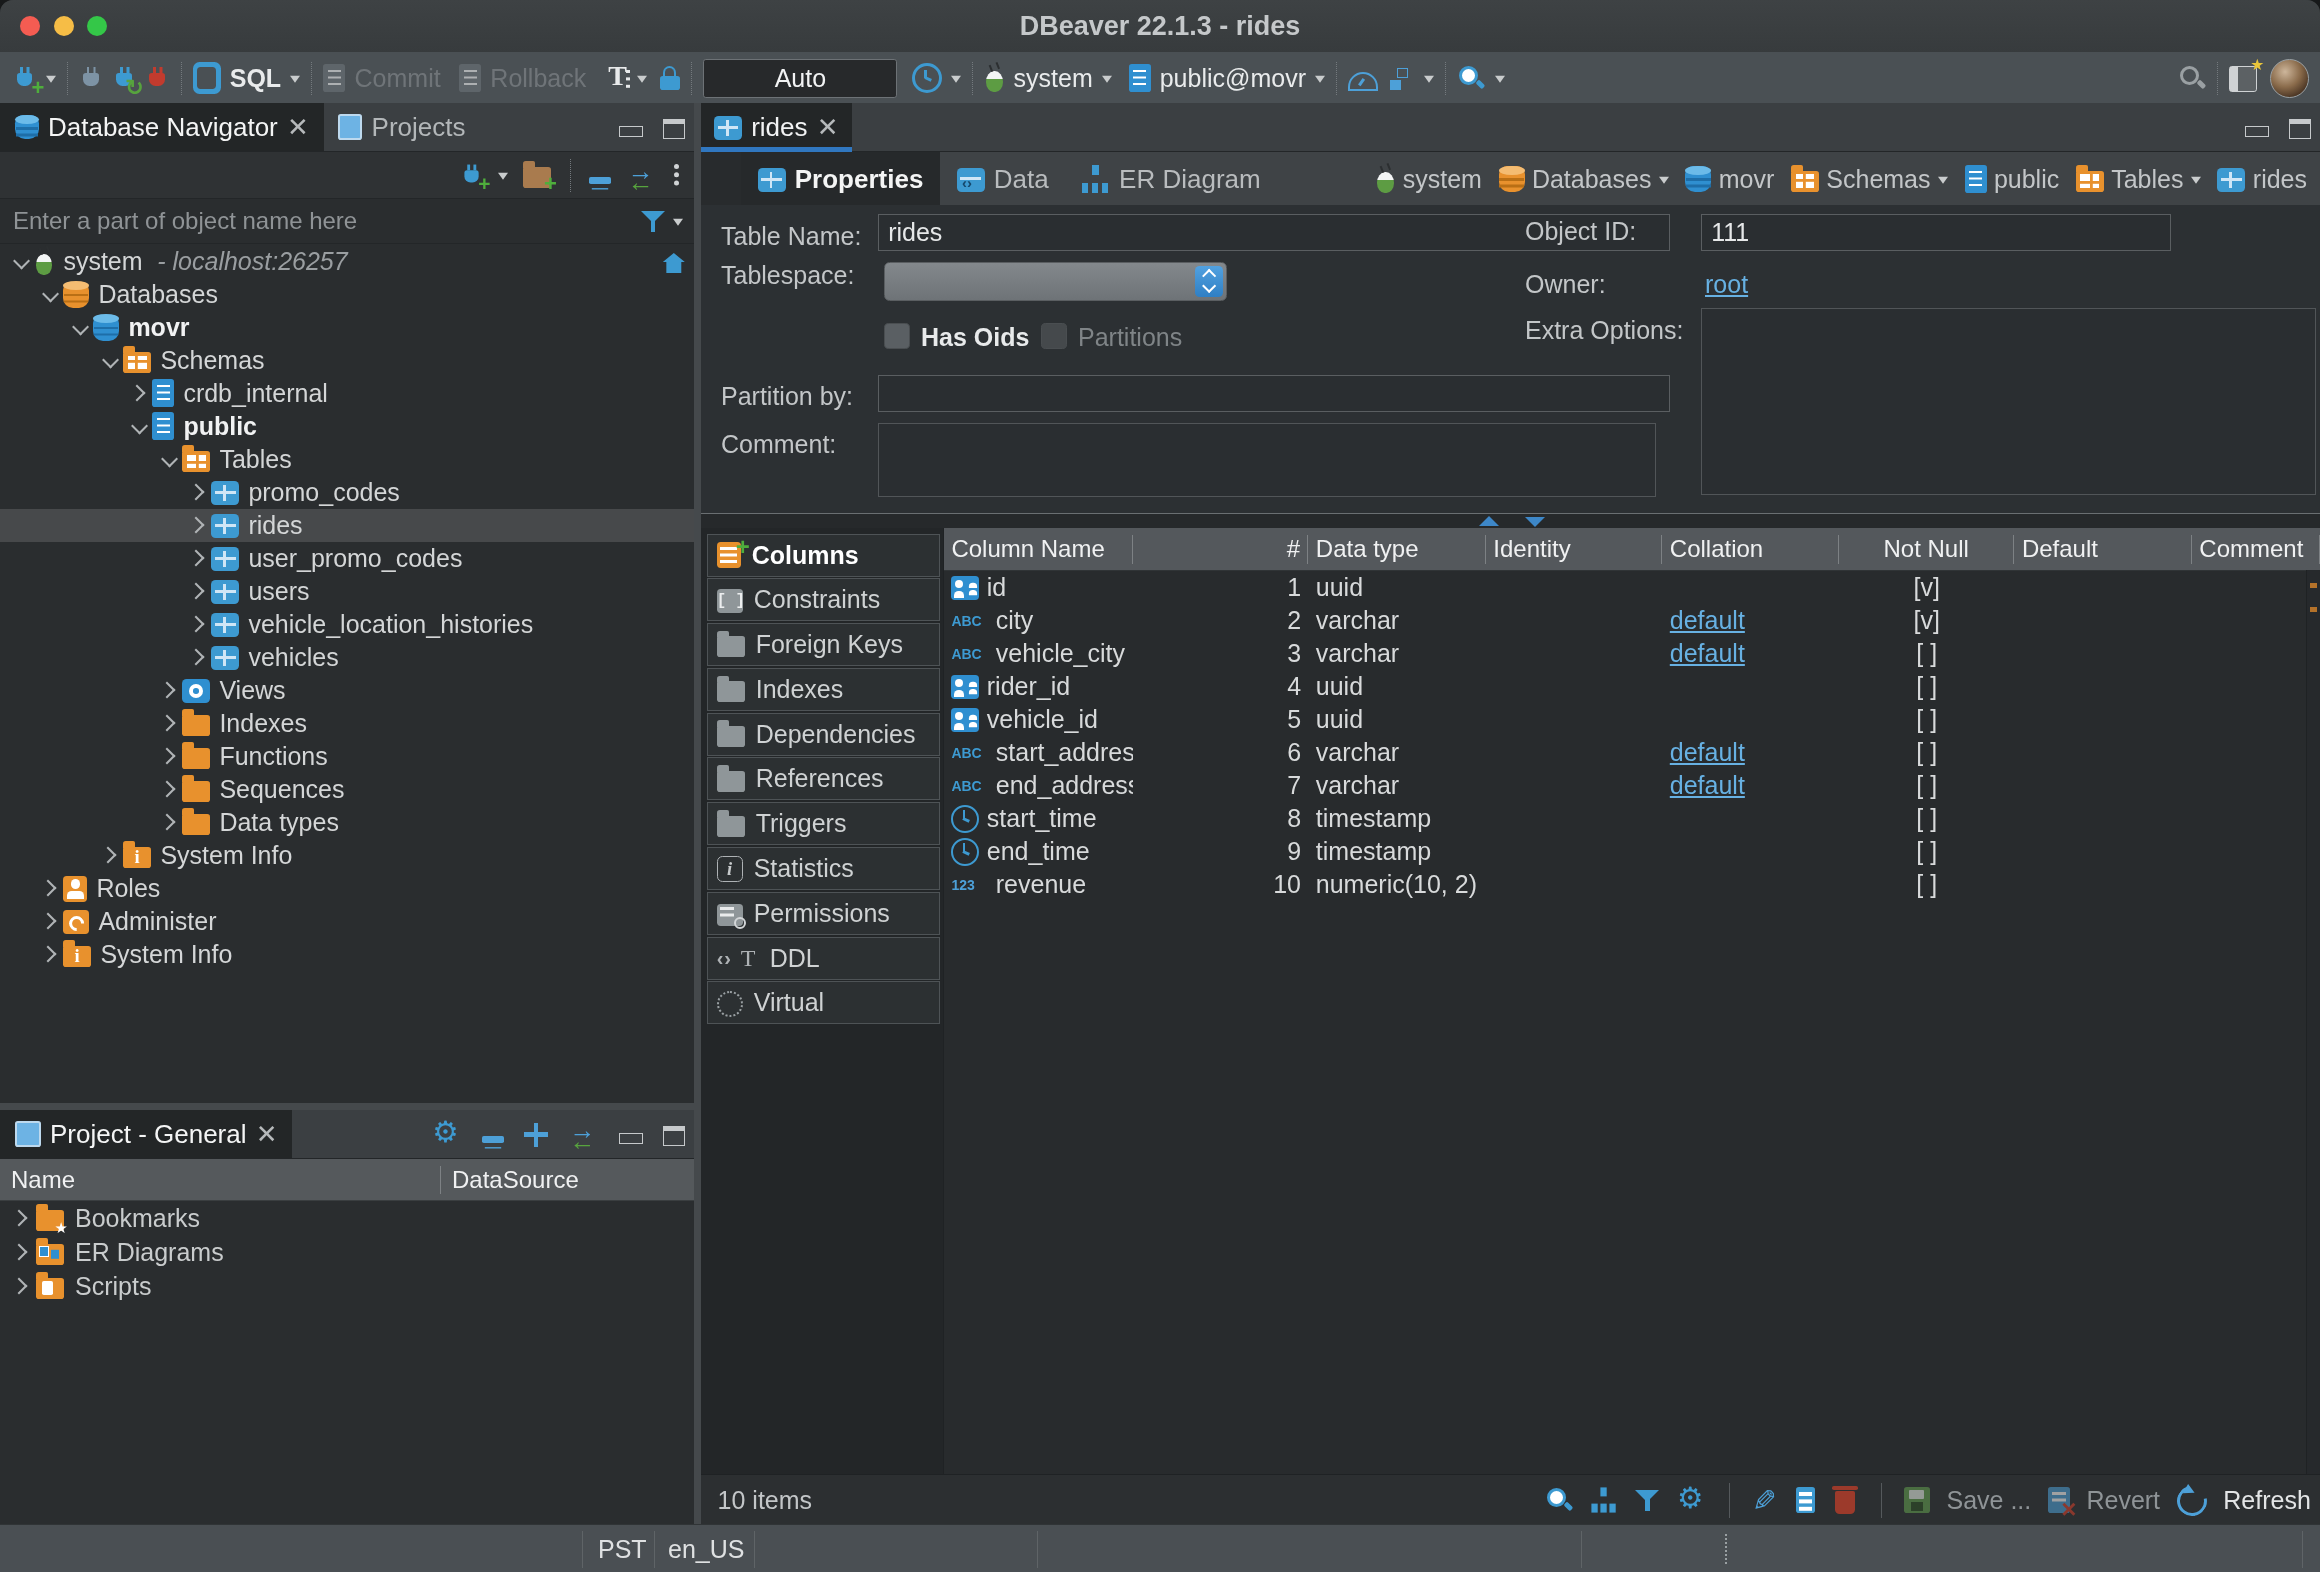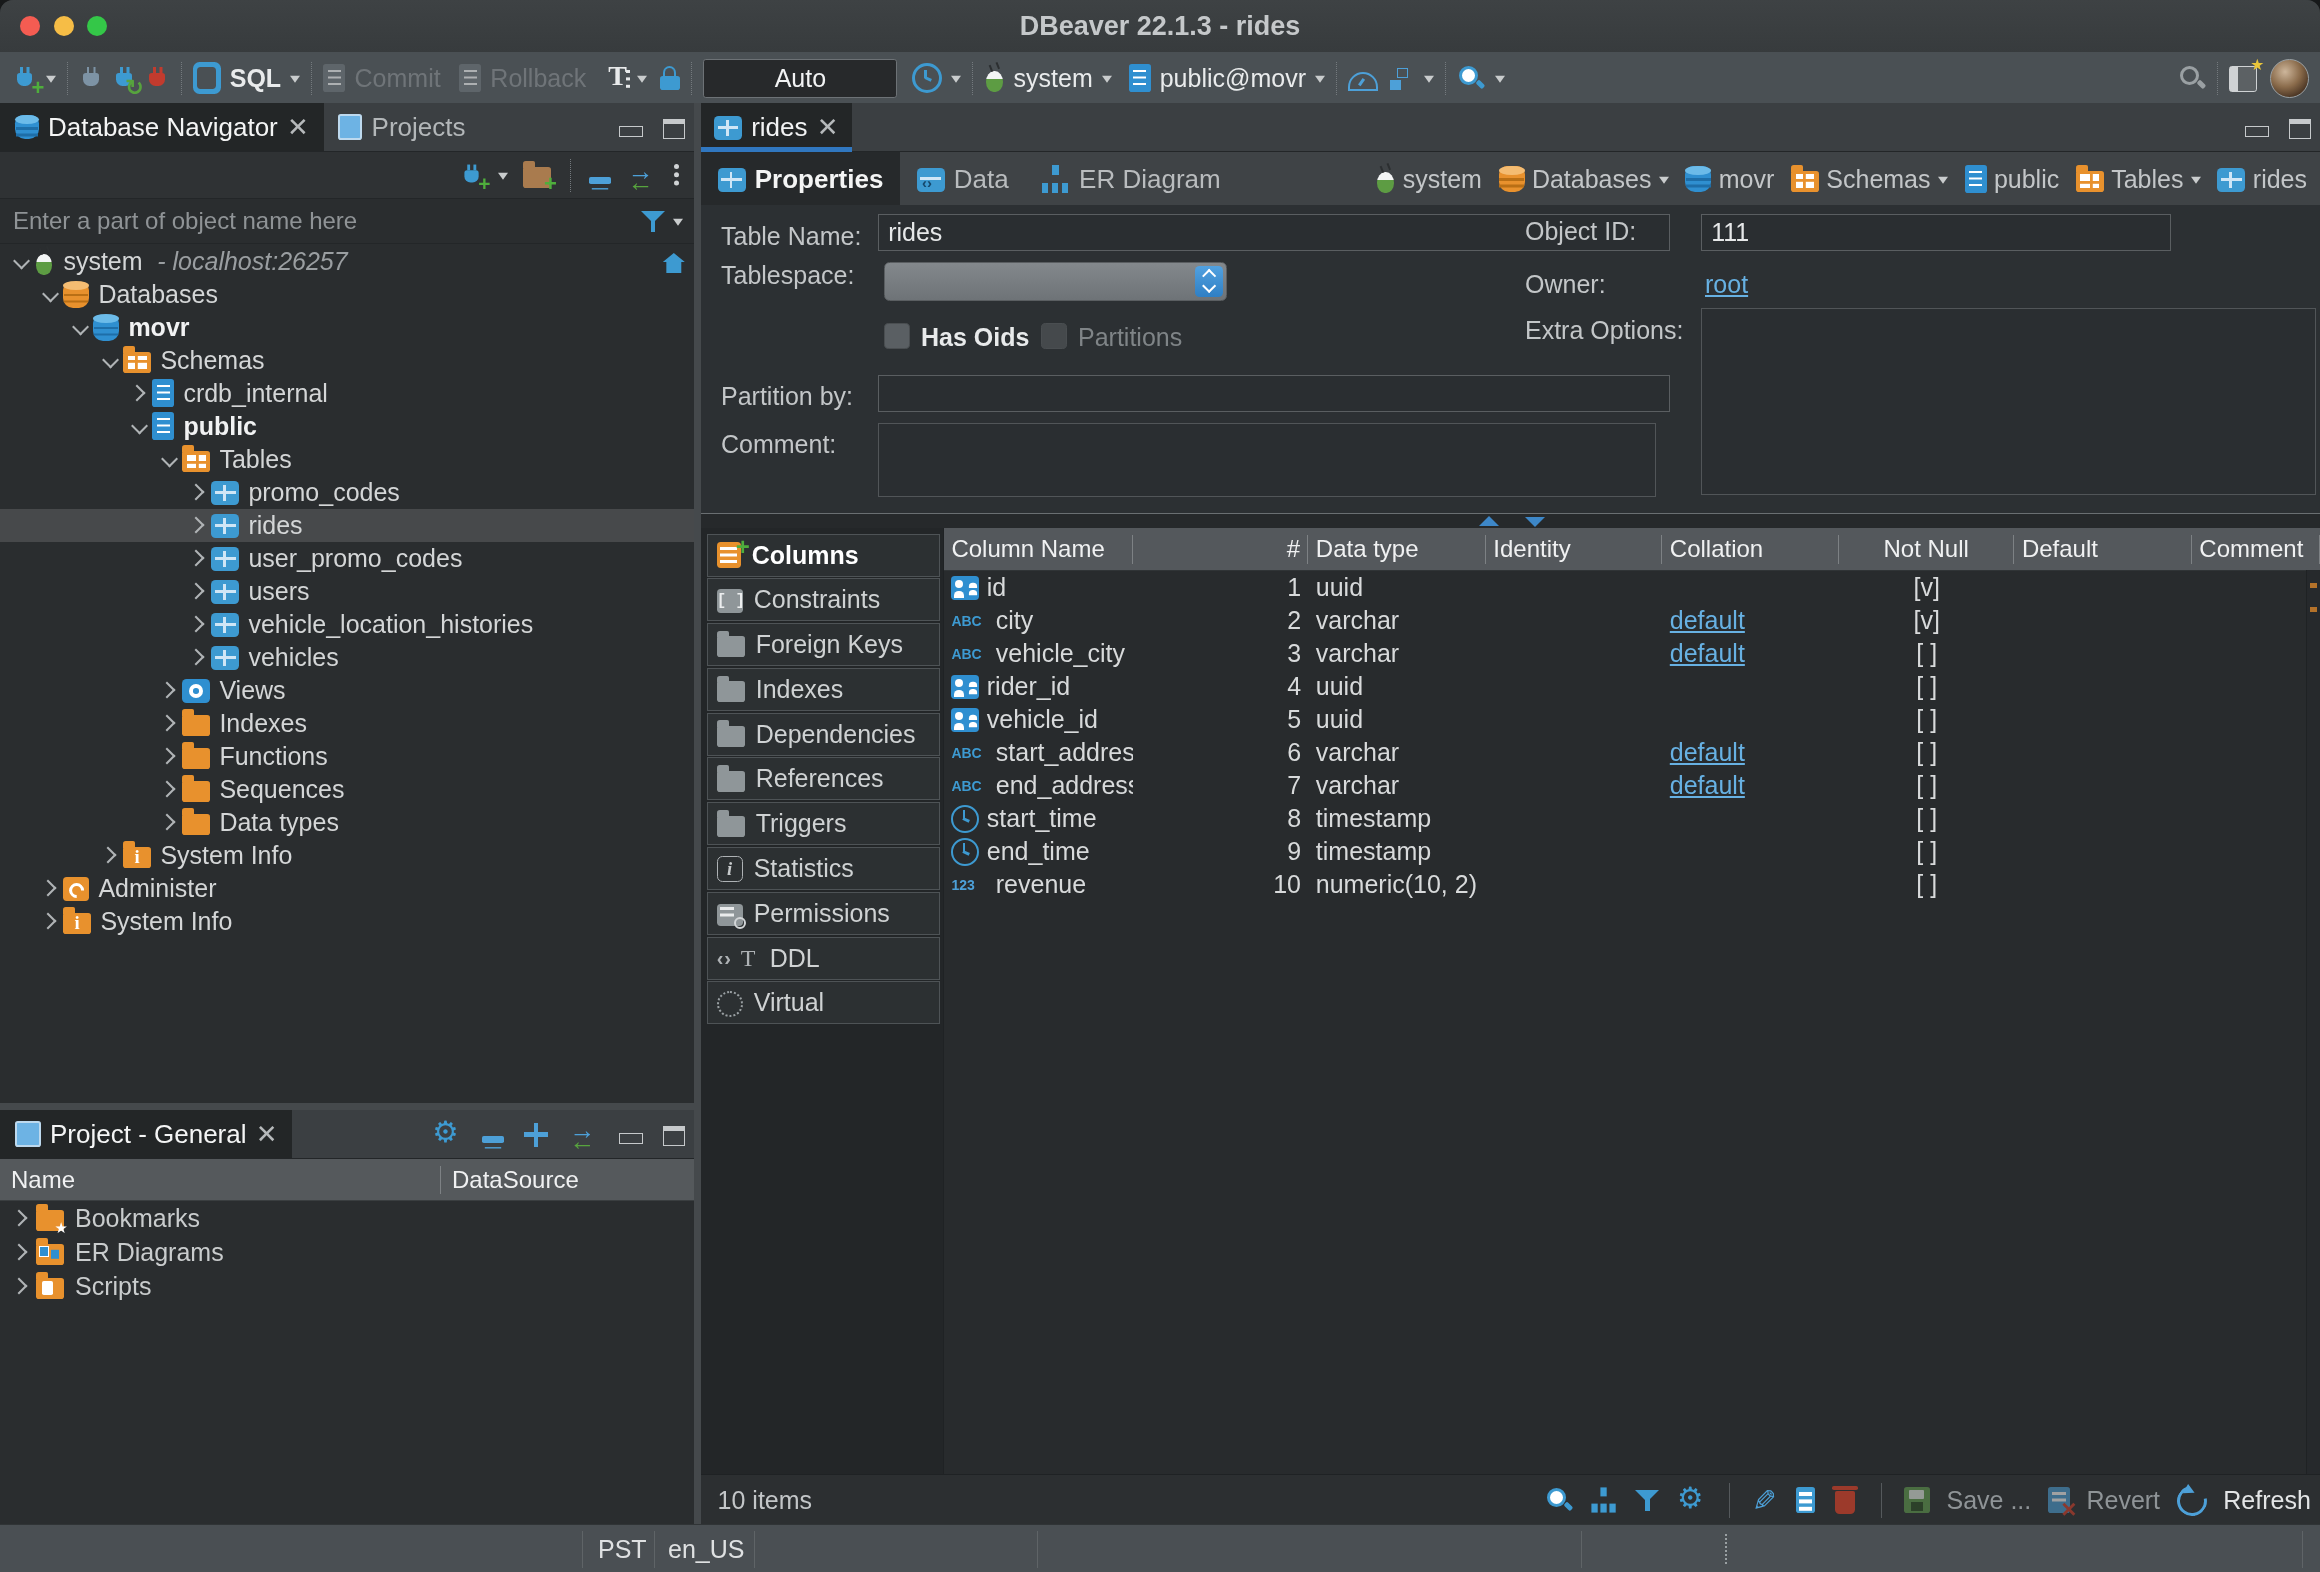--- a/index.html
+++ b/index.html
@@ -183,21 +183,21 @@
   .proj-panel{position:absolute;left:0;right:0;top:1000px;bottom:0;background:#2a2d2f;border-top:7.4px solid #45494c;}
   .proj-head{height:41px;background:#55595c;display:flex;align-items:center;color:#f0f1f2;font-size:24px;border-bottom:0.9px solid #3a3e40;}
   .proj-head .ph1{width:429px;padding-left:11px;border-right:0.9px solid #7d8184;height:28px;line-height:28px;}
   .proj-head .ph2{padding-left:11px;}
   .prow{height:34px;display:flex;align-items:center;gap:11px;padding-left:13px;color:#c9cccd;font-size:25px;}
   
   .editor{position:absolute;left:701px;top:0;right:0;bottom:0;background:#282b2d;}
   .etabs{position:relative;height:48px;background:#3b3f42;border-bottom:0.9px solid #232628;display:flex;}
   .etab{position:relative;display:flex;align-items:center;gap:9.2px;padding:0 13px;background:#232627;color:#f2f3f4;font-size:26px;}
   .etab::after{content:"";position:absolute;left:0;right:0;bottom:-0.9px;height:4.6px;background:#3077c0;}
-  .subrow{position:relative;height:54px;background:#3f4346;display:flex;align-items:stretch;border-bottom:0.9px solid #232628;}
+  .subrow{position:relative;height:54px;background:#3f4346;display:flex;align-items:stretch;border-bottom:0.9px solid #232628;margin-left:40px;}
   .subtab{display:flex;align-items:center;gap:9.2px;padding:0 16.6px;color:#b9bcbe;font-size:26px;}
   .subtab.active{background:#26292b;color:#f4f5f5;font-weight:bold;}
   .breadcrumb{position:absolute;right:13px;top:0;height:54px;display:flex;align-items:center;gap:7.4px;}
   .bc-item{display:flex;align-items:center;gap:7.4px;color:#c3c6c8;font-size:25px;margin-left:9.2px;}
   
   .props{position:absolute;left:0;right:0;top:102px;height:308px;background:#2c3033;border-bottom:0.9px solid #1f2224;}
   .flabel{position:absolute;color:#c3c6c8;font-size:25px;}
   .finput{position:absolute;background:#2a2e31;border:0.9px solid #5a5e61;color:#e6e8e9;font-size:25px;padding:0 9.2px;font-family:"Liberation Sans",sans-serif;outline:none;}
   .ftextarea{position:absolute;background:#2a2e31;border:0.9px solid #515558;resize:none;outline:none;}
   .fselect{position:absolute;background:linear-gradient(#83888c,#6e7377);border-radius:5.5px;border:0.9px solid #5a5e61;}
@@ -455,20 +455,25 @@
             </div>
             <div class="trow" style="padding-left: 161px;">
               <span class="chev right"></span>
               <span class="ic ic-folder"></span>
               <span class="tlabel">Data types</span>
             </div>
             <div class="trow" style="padding-left: 102px;">
               <span class="chev right"></span>
               <span class="ic ic-info-folder"></span>
               <span class="tlabel">System Info</span>
+            </div>
+            <div class="trow" style="padding-left: 42px;">
+              <span class="chev right"></span>
+              <span class="ic ic-user"></span>
+              <span class="tlabel">Roles</span>
             </div>
             <div class="trow" style="padding-left: 42px;">
               <span class="chev right"></span>
               <span class="ic ic-wrench"></span>
               <span class="tlabel">Administer</span>
             </div>
             <div class="trow" style="padding-left: 42px;">
               <span class="chev right"></span>
               <span class="ic ic-info-folder"></span>
               <span class="tlabel">System Info</span>

